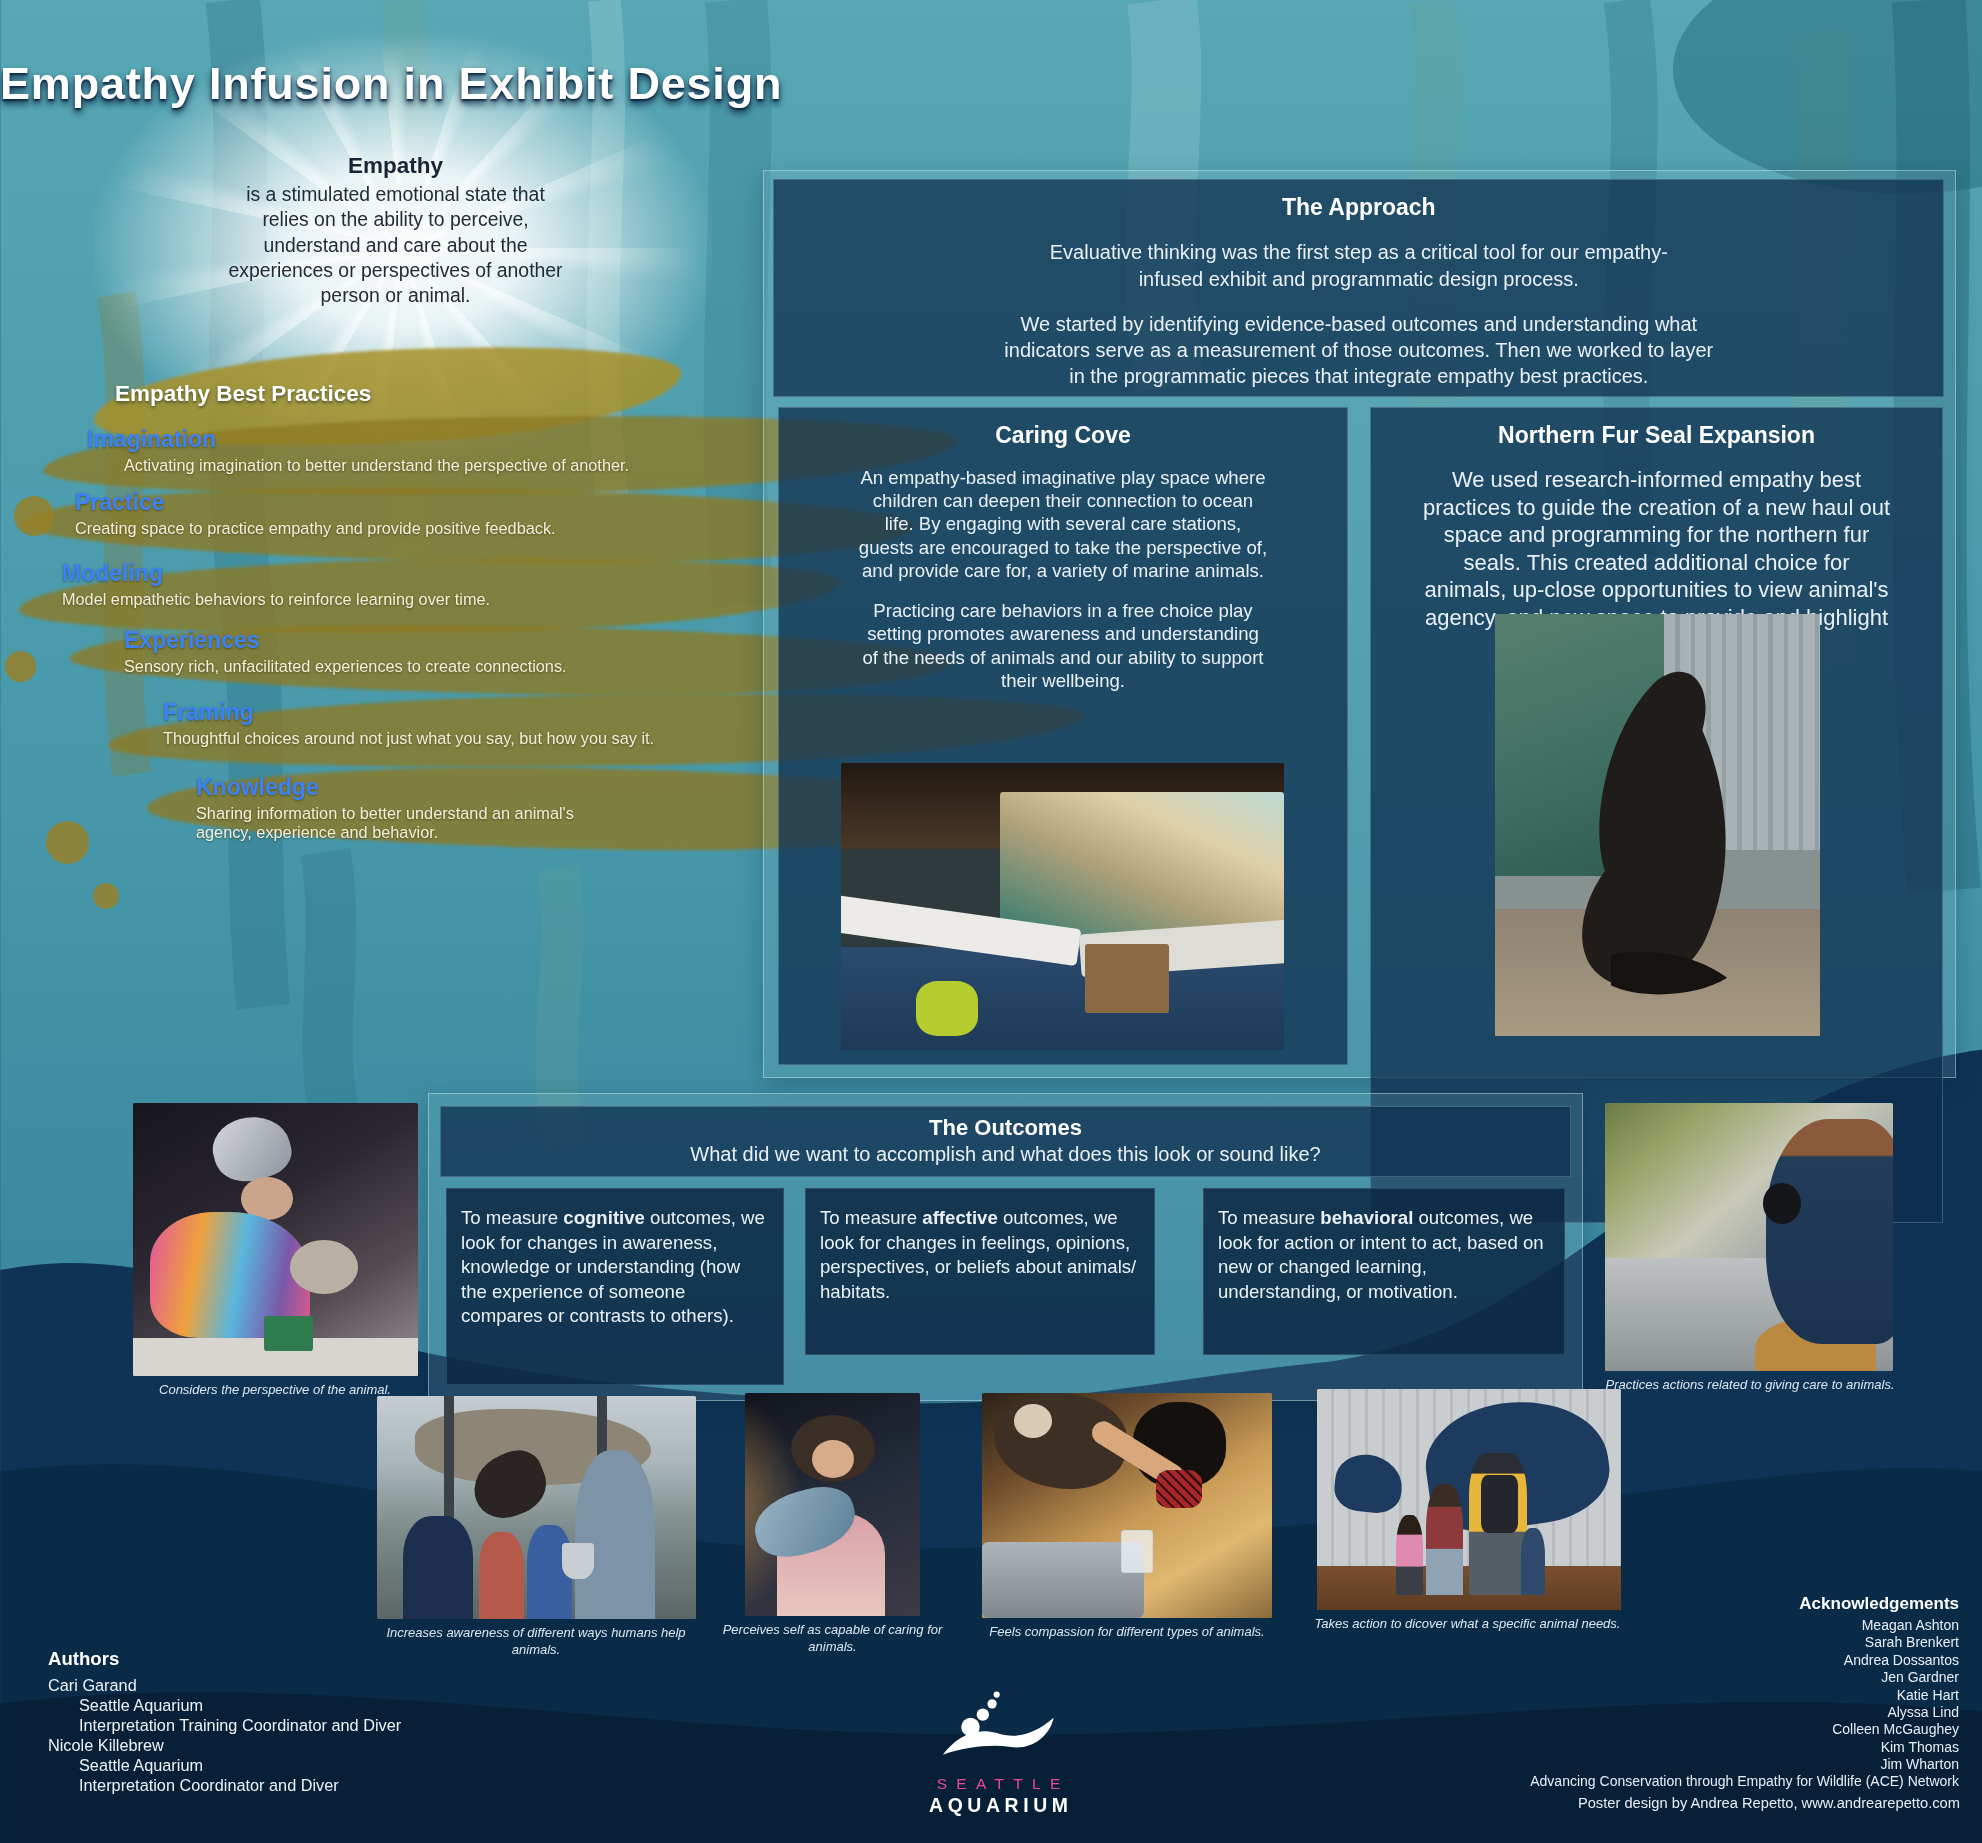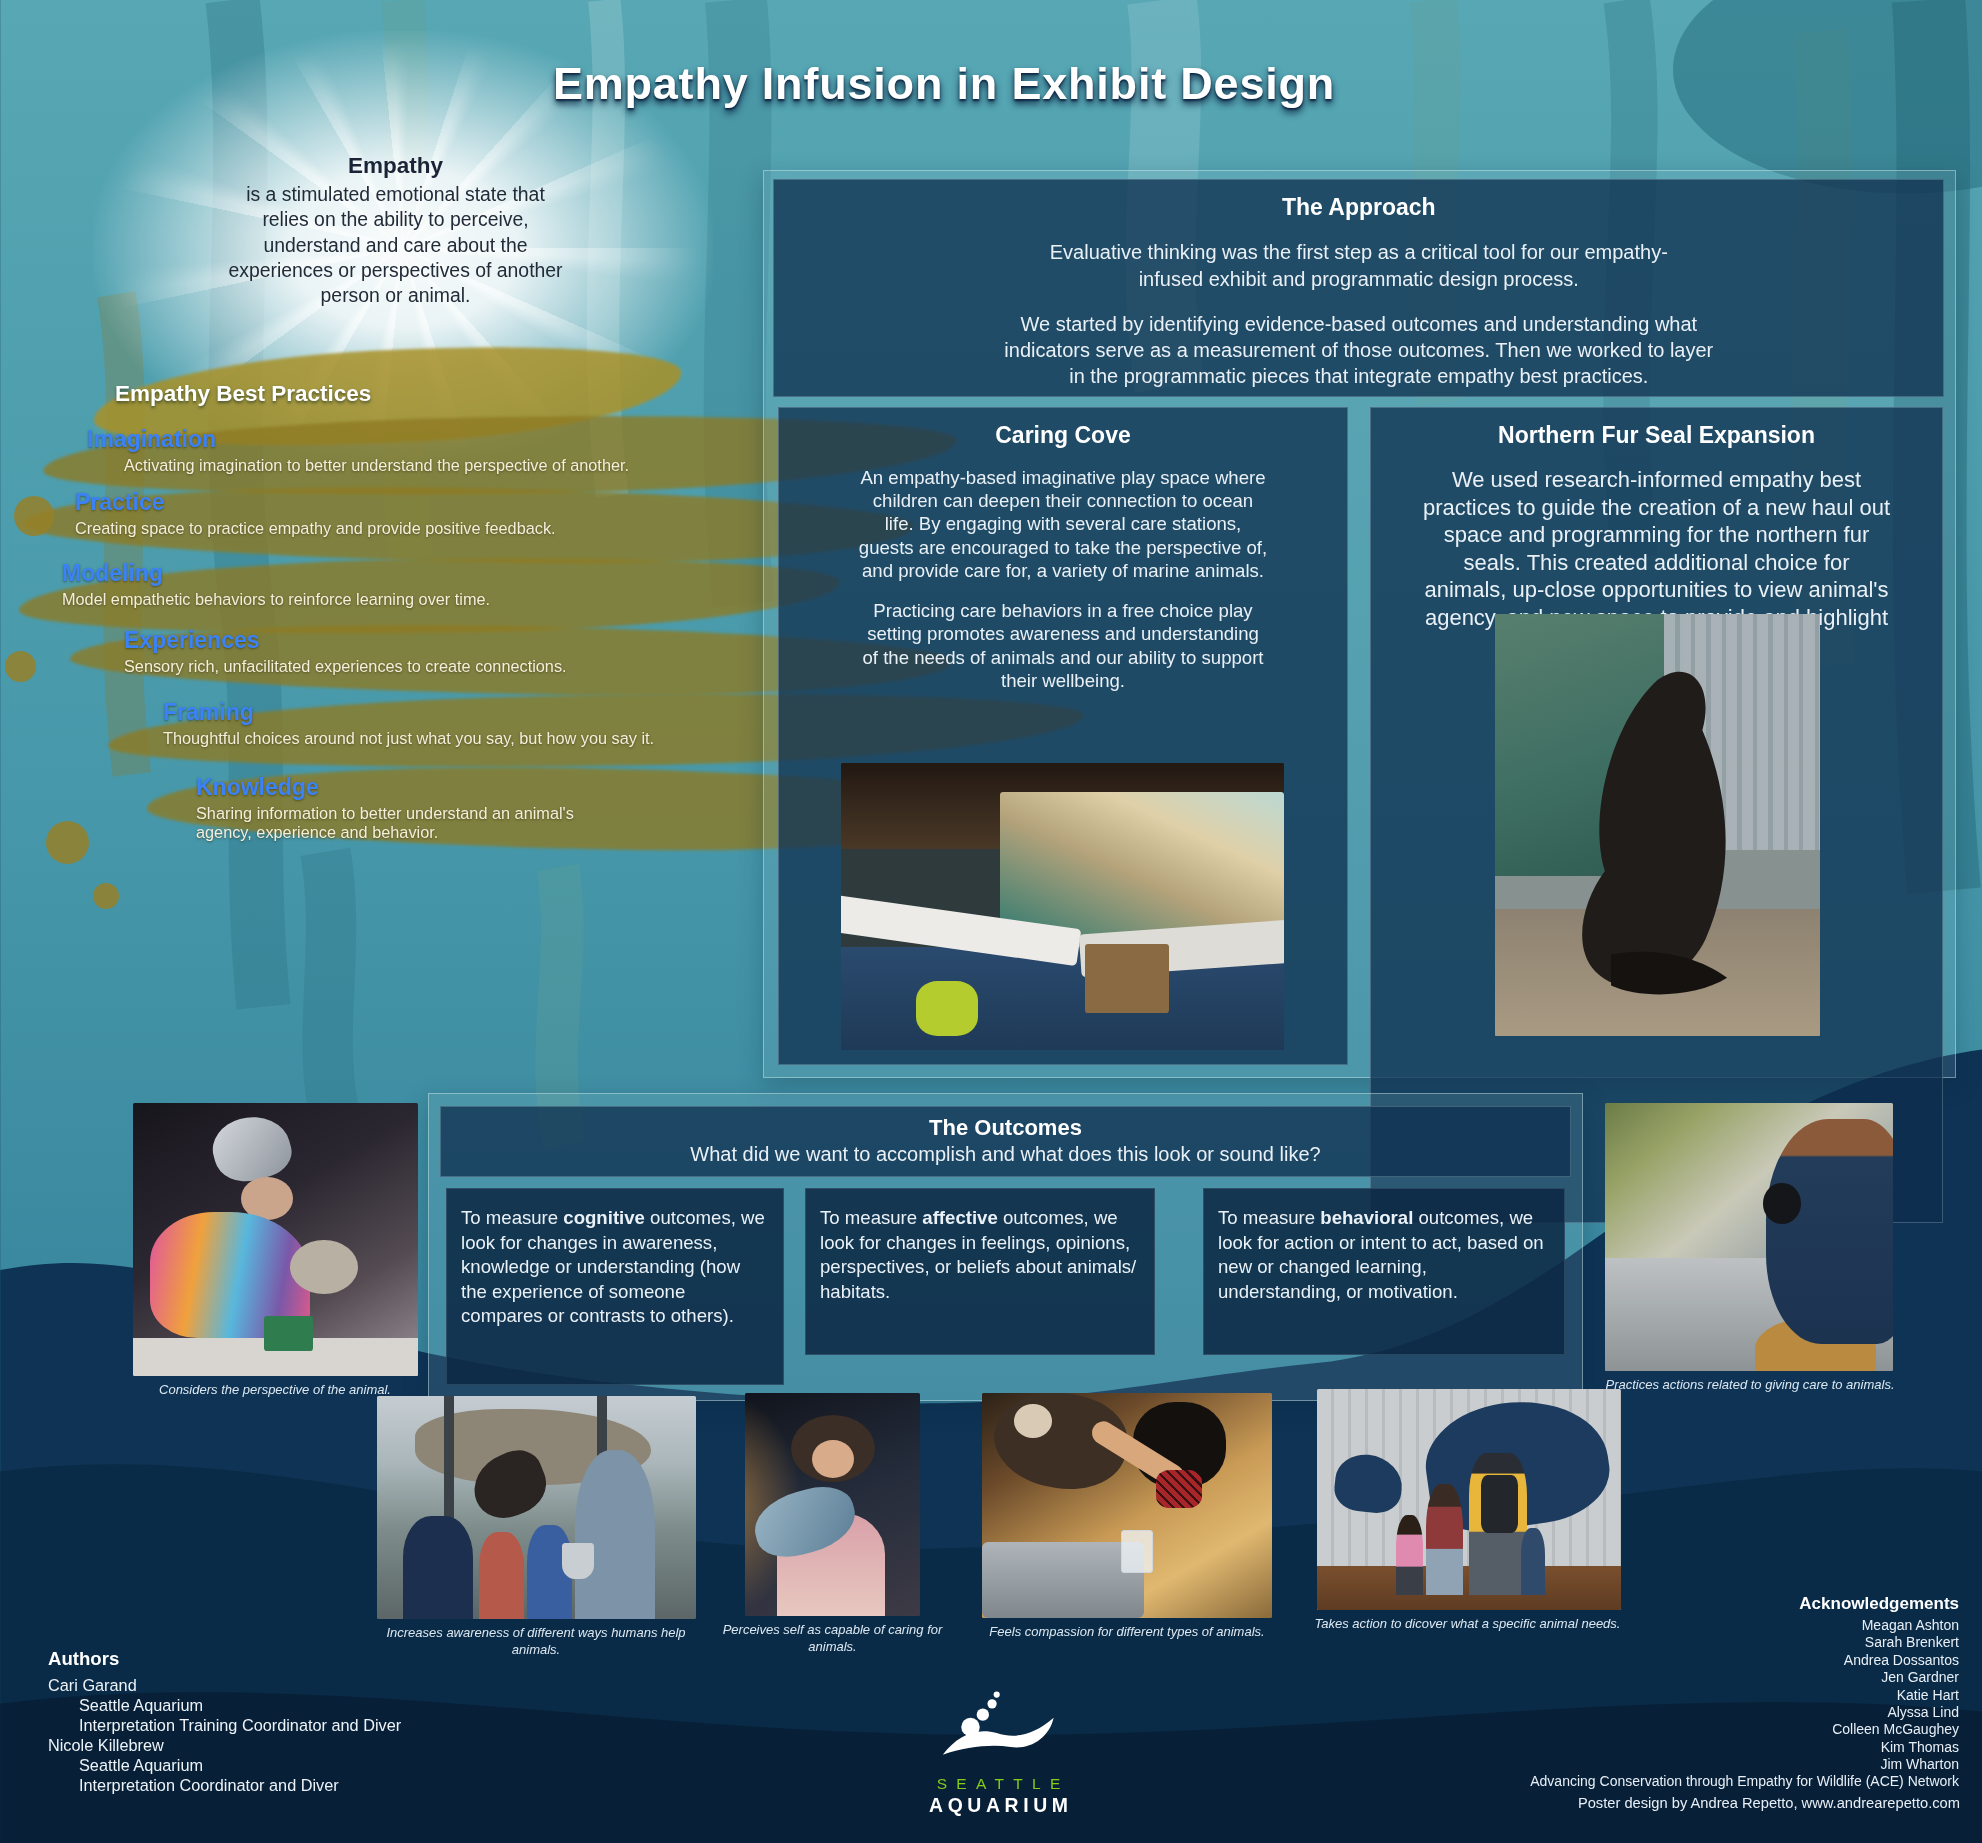--- a/index.html
+++ b/index.html
@@ -12,21 +12,21 @@
   svg.bg{position:absolute;left:0;top:0;z-index:0;}
 
   
   .starburst{left:93px;top:31px;width:620px;height:434px;z-index:1;
     background:radial-gradient(ellipse at 50% 50%, rgba(255,255,255,0.97) 0%, rgba(255,255,255,0.88) 26%, rgba(248,252,252,0.45) 50%, rgba(248,252,252,0) 72%);}
   .rays{left:93px;top:31px;width:620px;height:434px;z-index:1;
     background:repeating-conic-gradient(from -6deg at 50% 50%, rgba(255,255,255,0.55) 0deg 3deg, rgba(255,255,255,0) 8deg 24deg);
     -webkit-mask:radial-gradient(ellipse at 50% 50%, #000 25%, transparent 68%);
     mask:radial-gradient(ellipse at 50% 50%, #000 25%, transparent 68%);}
 
-  .title{left:0;top:28px;width:1888px;text-align:center;z-index:3;
+  .title{left:0;top:28px;width:1888px;text-align:left;z-index:3;
     font-size:45px;font-weight:800;color:#ffffff;letter-spacing:0.8px;
     text-shadow:0 4.6px 7.7px rgba(8,30,60,0.85), 0 1.5px 2.3px rgba(8,30,60,0.9);}
 
   .empathy-def{left:225px;top:153px;width:341px;z-index:3;text-align:center;color:#222b38;}
   .def-heading{font-size:22.5px;font-weight:800;color:#1b2436;margin-bottom:3.1px;}
   .def-body{font-size:19.4px;line-height:1.3;}
 
   
   .blade{position:absolute;z-index:2;background:rgba(142,122,33,0.78);
     border-radius:48% 52% 45% 55% / 60% 40% 60% 40%;filter:blur(1.5px);}
@@ -141,21 +141,21 @@
   .pww-kid2{left:67%;bottom:7%;width:8%;height:30%;background:#2f4a6a;border-radius:40% 40% 0 0;}
 
   
   .authors{left:48px;top:1648px;width:558px;z-index:3;color:#eef3f8;}
   .authors-heading{font-size:18.6px;font-weight:800;color:#ffffff;margin-bottom:4.6px;}
   .author-line{font-size:16.3px;line-height:1.23;}
   .author-sub{margin-left:31px;}
 
   
   .logo{left:898px;top:1690px;width:201px;z-index:3;text-align:center;}
-  .logo-line1{font-size:15.5px;letter-spacing:9.3px;padding-left:9.3px;color:#84cc16;margin-top:4.6px;}
+  .logo-line1{font-size:15.5px;letter-spacing:9.3px;padding-left:9.3px;color:#ec4899;margin-top:4.6px;}
   .logo-line2{font-size:19.4px;font-weight:800;letter-spacing:4.6px;padding-left:4.6px;color:#fff;margin-top:1.5px;}
 
   
   .ack{left:1332px;top:1594px;width:627px;z-index:3;text-align:right;color:#e8eff6;}
   .ack-heading{font-size:17px;font-weight:800;color:#ffffff;margin-bottom:3.1px;}
   .ack-name{font-size:14px;line-height:1.24;}
   .credit{left:1162px;top:1795px;width:798px;z-index:3;text-align:right;font-size:14.7px;color:#e8eff6;}
 </style>
 </head>
 <body>

